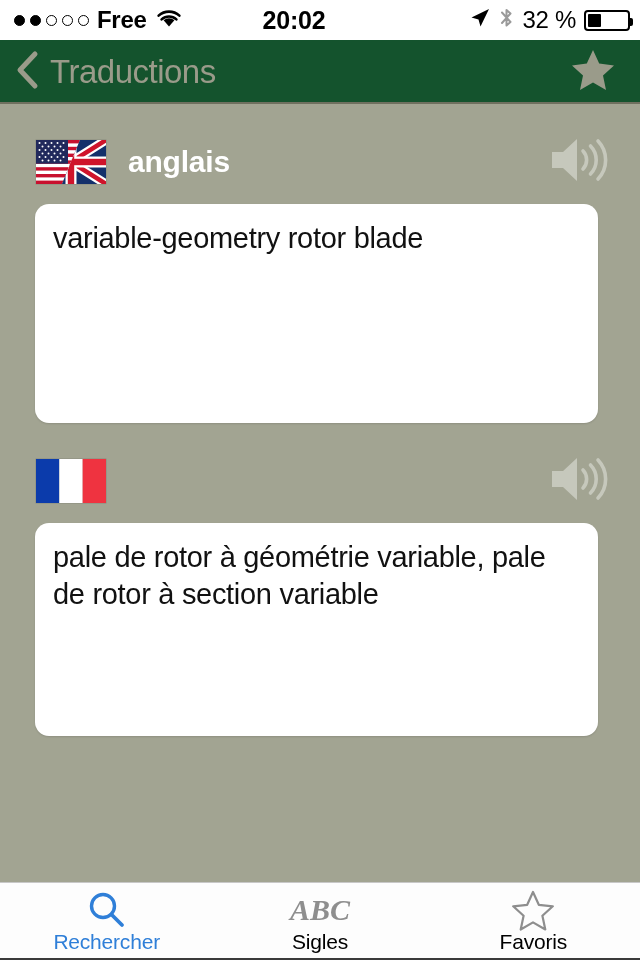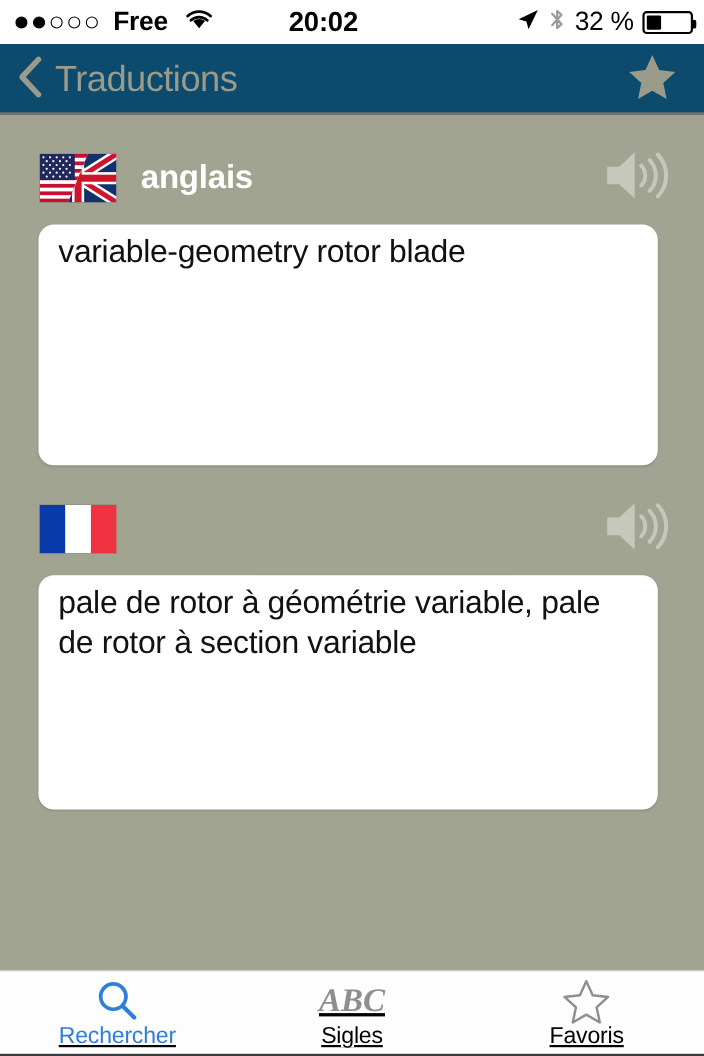--- a/index.html
+++ b/index.html
@@ -10,40 +10,40 @@
     overflow: hidden;
   }
   .phone { position: relative; width: 640px; height: 960px; background: #a2a492; }
 
   
   .statusbar {
     position: absolute; top: 0; left: 0; width: 640px; height: 40px;
     background: #ffffff;
     display: flex; align-items: center;
   }
-  .sb-left { position: absolute; left: 14px; display: flex; align-items: center; gap: 10px; }
+  .sb-left { position: absolute; left: 14px; display: flex; align-items: center; gap: 4px; }
   .dots { display: flex; align-items: center; gap: 5px; }
   .dot { width: 11px; height: 11px; border-radius: 50%; border: 1.6px solid #000; }
   .dot.filled { background: #000; }
   .carrier { font-size: 24px; font-weight: bold; color: #000; letter-spacing: -0.3px; margin-left: 4px; }
   .wifi { margin-left: 4px; }
   .sb-center {
     position: absolute; left: 0; width: 588px; text-align: center;
     font-size: 25px; font-weight: bold; color: #000; letter-spacing: -0.2px;
   }
   .sb-right { position: absolute; right: 10px; display: flex; align-items: center; gap: 8px; }
   .batt-pct { font-size: 24px; font-weight: normal; color: #000; letter-spacing: -0.3px; }
   .battery { position: relative; width: 46px; height: 21px; border: 2px solid #000; border-radius: 4px; }
   .battery .fill { position: absolute; top: 2px; left: 2px; bottom: 2px; background: #000; border-radius: 1px; }
   .battery .cap { position: absolute; right: -5px; top: 6px; width: 3px; height: 8px; background: #000; border-radius: 0 2px 2px 0; }
 
   
   .navbar {
     position: absolute; top: 40px; left: 0; width: 640px; height: 64px;
-    background: #0c4a6e; display: flex; align-items: center;
+    background: #14532d; display: flex; align-items: center;
   }
   .navbar::after {
     content: ""; position: absolute; left: 0; right: 0; bottom: 0;
     height: 2px; background: #6f705f;
   }
   .back-btn {
     position: absolute; left: 14px; display: flex; align-items: center; gap: 10px;
     cursor: pointer;
   }
   .back-title { font-size: 33px; color: #9a9b8a; letter-spacing: -0.5px; }
@@ -56,39 +56,39 @@
   .lang-row.first { margin-top: 20px; }
   .lang-row.second { margin-top: 22px; }
   .flag { width: 70px; height: 44px; flex: 0 0 auto; box-shadow: 0 0 0 0.5px rgba(0,0,0,0.15); }
   .lang-label { font-size: 30px; font-weight: bold; color: #ffffff; margin-left: 22px; letter-spacing: -0.2px; }
   .speaker-btn { position: absolute; right: 30px; top: 50%; transform: translateY(-50%); cursor: pointer; }
 
   .card {
     margin: 6px 42px 0 35px;
     background: #ffffff;
     border-radius: 14px;
-    padding: 7px 20px 18px 18px;
+    padding: 16px 20px 18px 18px;
     box-shadow: 0 1px 2px rgba(0,0,0,0.12);
   }
   .card.en { height: 219px; }
   .card.fr { height: 213px; }
   .card-text { font-size: 29px; line-height: 1.28; color: #111; letter-spacing: -0.3px; }
 
   
   .tabbar {
     position: absolute; bottom: 0; left: 0; width: 640px; height: 78px;
     background: #fdfdfd; display: flex; align-items: stretch;
     border-top: 1px solid #c8c8c8;
   }
   .tabbar::after {
     content: ""; position: absolute; left: 0; right: 0; bottom: 0; height: 2px; background: #3a3a3a;
   }
   .tab {
     flex: 1; display: flex; flex-direction: column; align-items: center; justify-content: center;
-    gap: 0; cursor: pointer; text-decoration: underline;
+    gap: 0; cursor: pointer;
   }
   .tab-icon { height: 40px; display: flex; align-items: center; justify-content: center; }
   .tab-label { font-size: 21px; color: #000000; letter-spacing: -0.2px; }
   .tab.active .tab-label { color: #2f7fd8; }
   .abc-text { font-size: 30px; font-style: italic; font-weight: bold; color: #8e8e8e; letter-spacing: 0px; font-family: "Liberation Serif", serif; }
 </style>
 </head>
 <body>
 
 <div class="phone">

